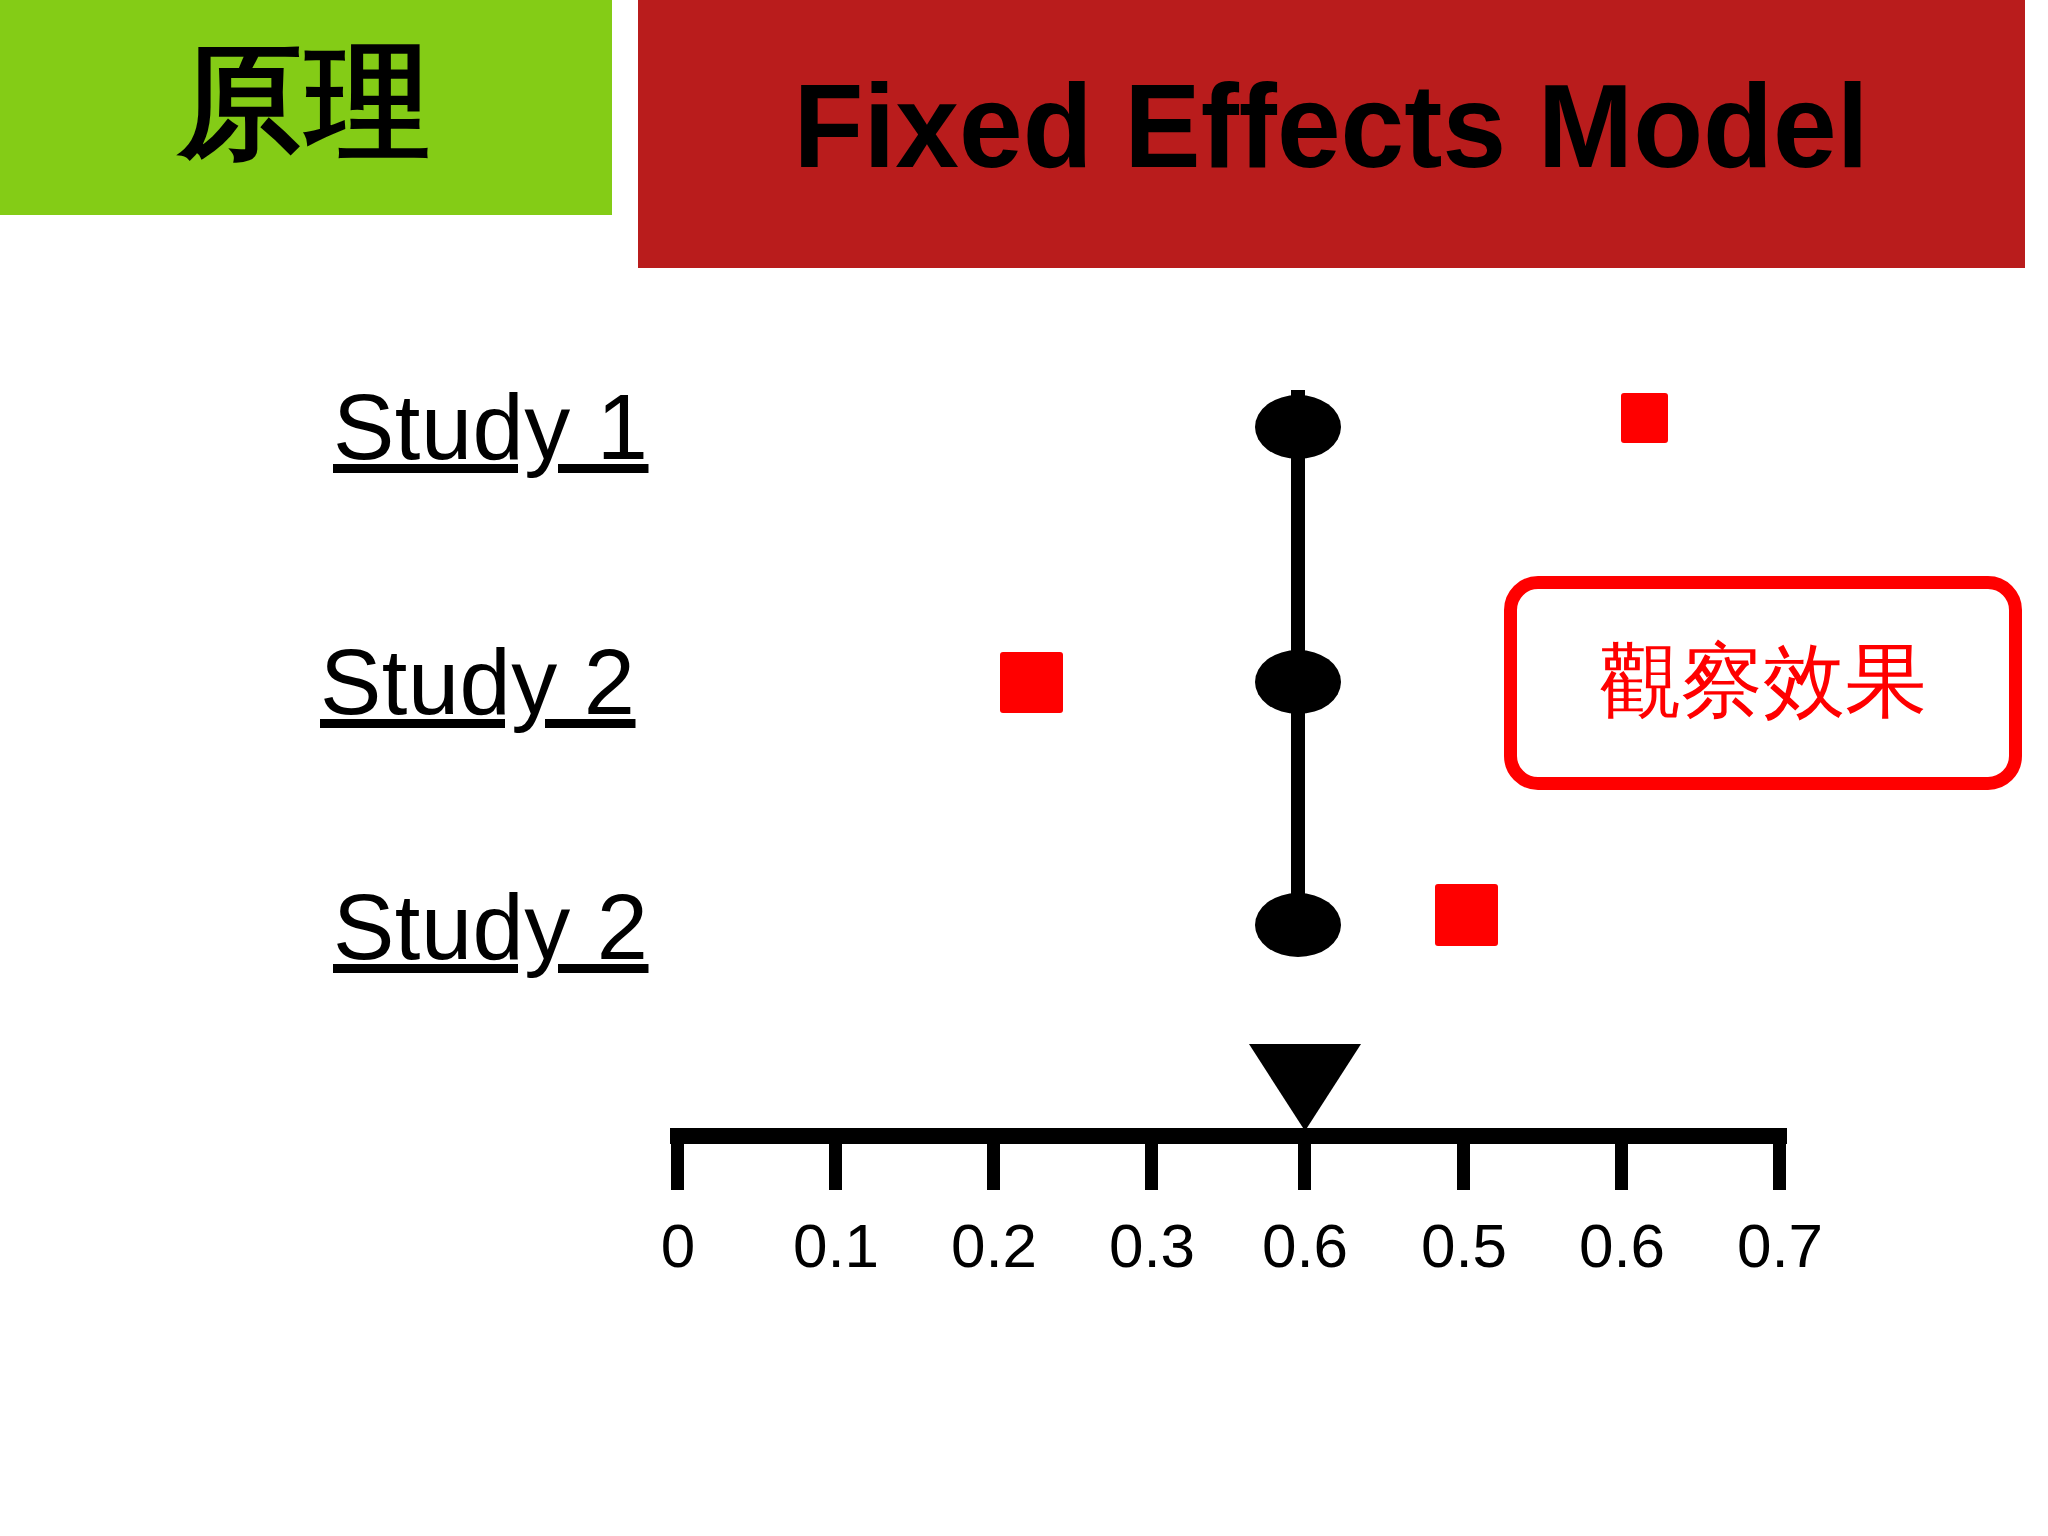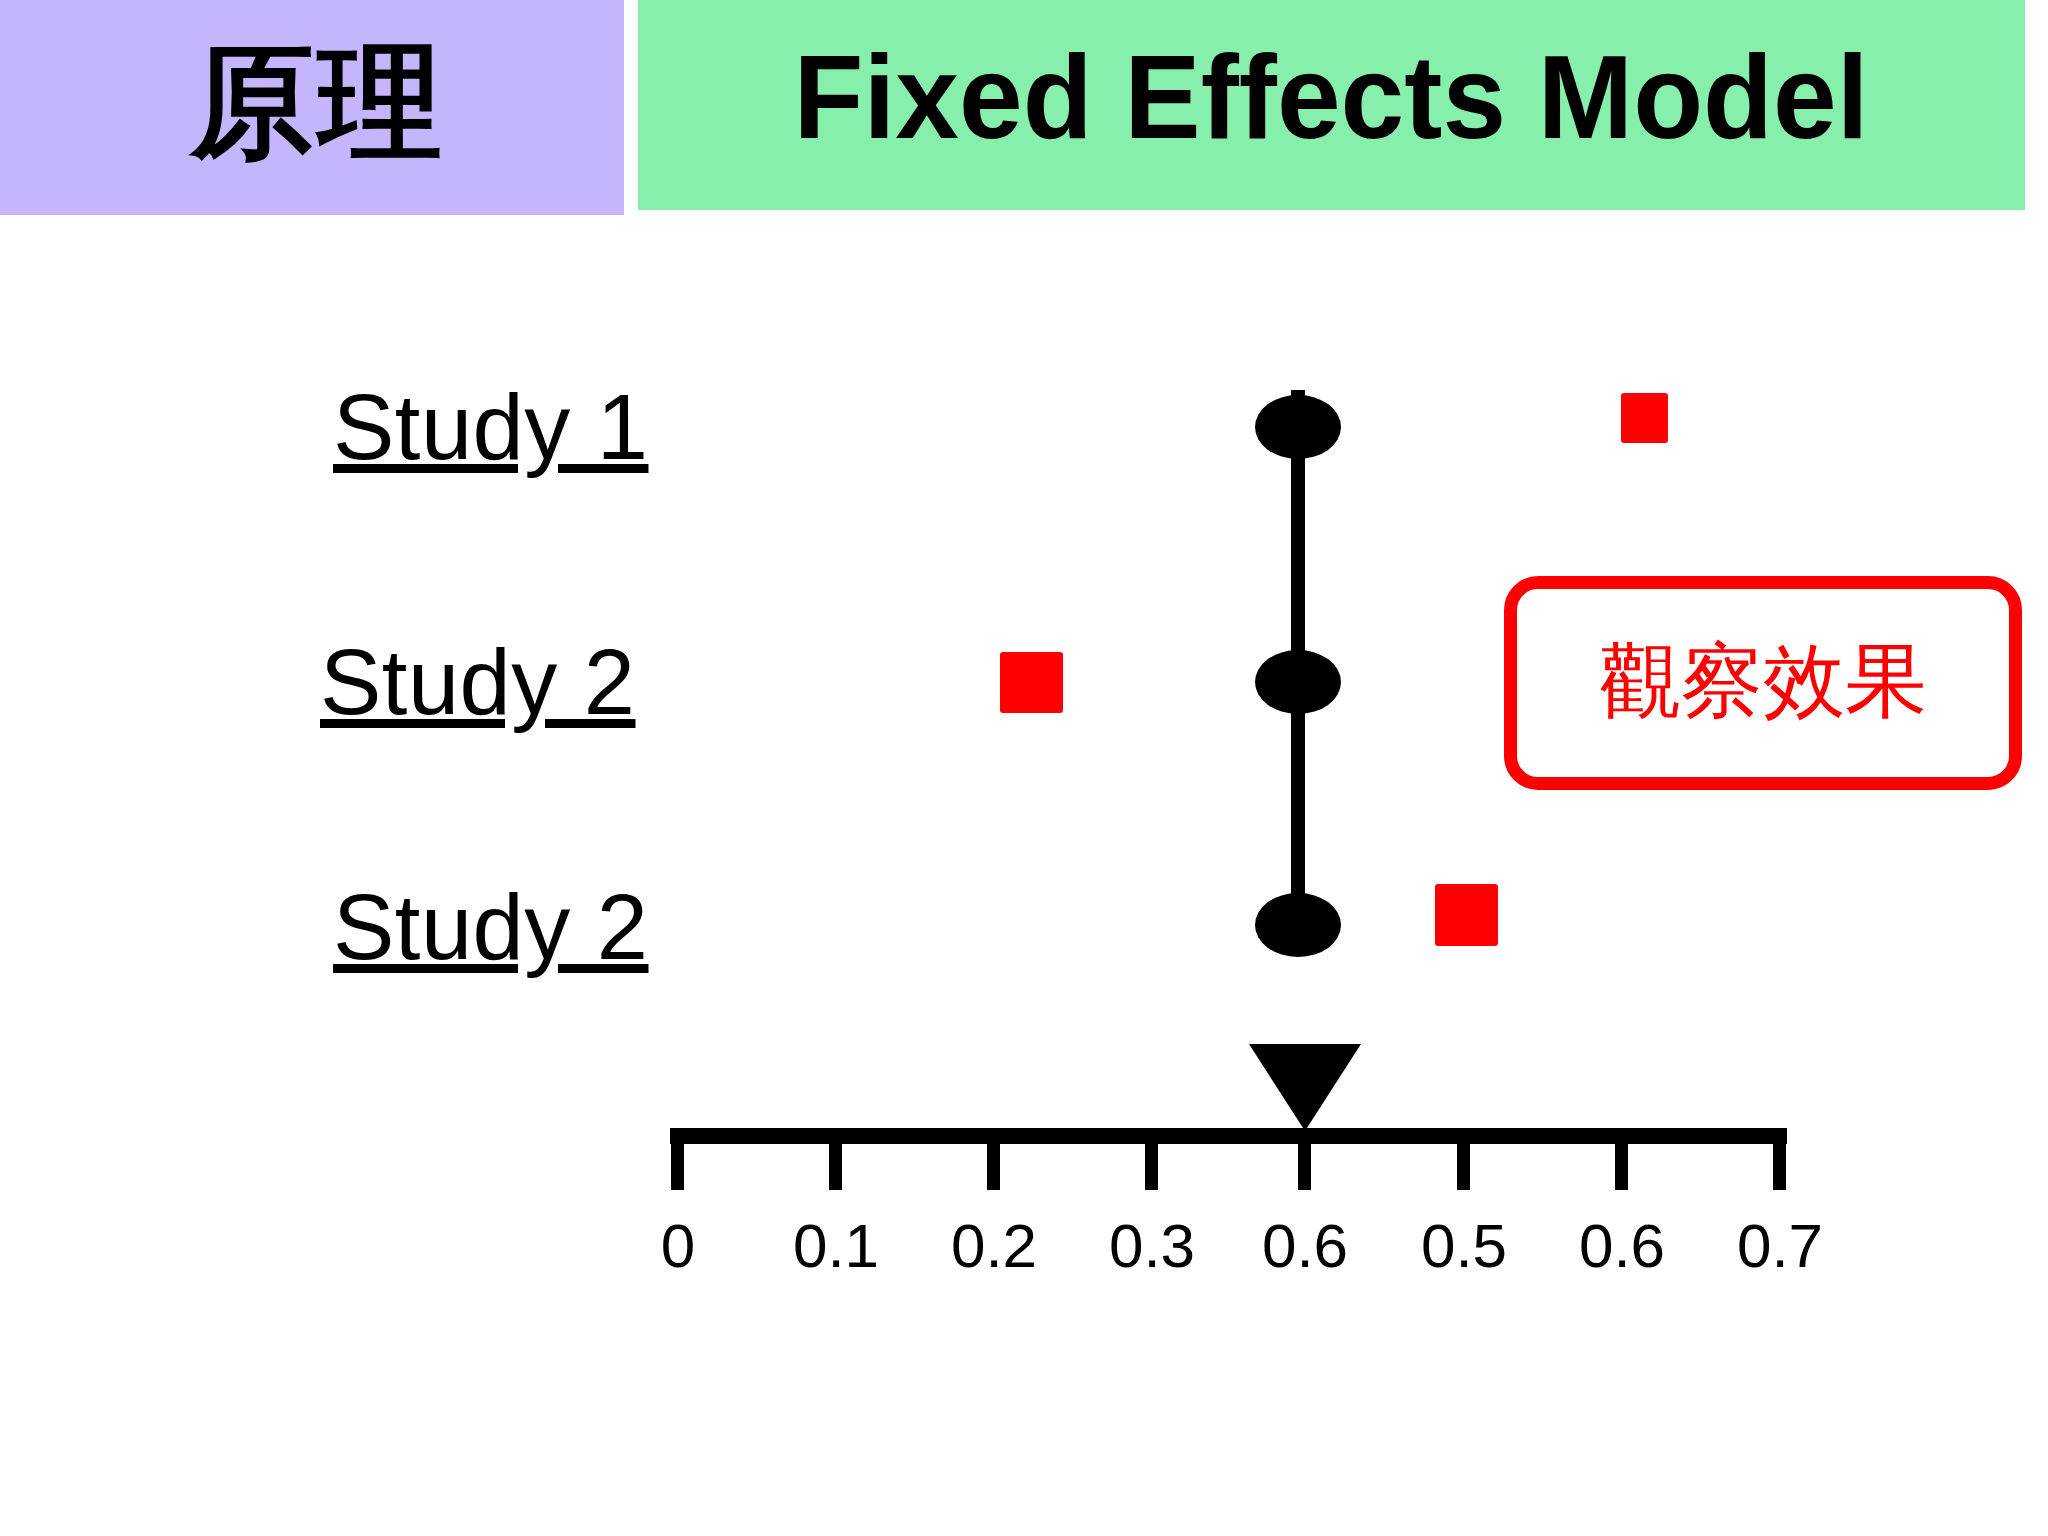--- a/index.html
+++ b/index.html
@@ -25,42 +25,41 @@
     top: 0;
     width: 2025px;
     height: 215px;
   }
   #header-tag {
     position: absolute;
     left: 0;
     top: 0;
     width: 612px;
     height: 215px;
-    background: #c4b5fd;
+    background: #84cc16;
     display: flex;
     align-items: center;
     justify-content: center;
-    padding-left: 12px;
   }
   #header-tag-label {
     font-family: "DejaVu Sans", "Liberation Sans", sans-serif;
     font-size: 124px;
     font-weight: 700;
     color: #000000;
     line-height: 1;
     letter-spacing: 4px;
     transform: translateY(-6px);
   }
   #header-title-band {
     position: absolute;
     left: 638px;
     top: 0;
     width: 1387px;
-    height: 210px;
-    background: #86efac;
+    height: 268px;
+    background: #b91c1c;
     display: flex;
     align-items: center;
     justify-content: center;
   }
   #header-title {
     font-family: "Liberation Sans", sans-serif;
     font-size: 118px;
     font-weight: 700;
     color: #000000;
     line-height: 1;

